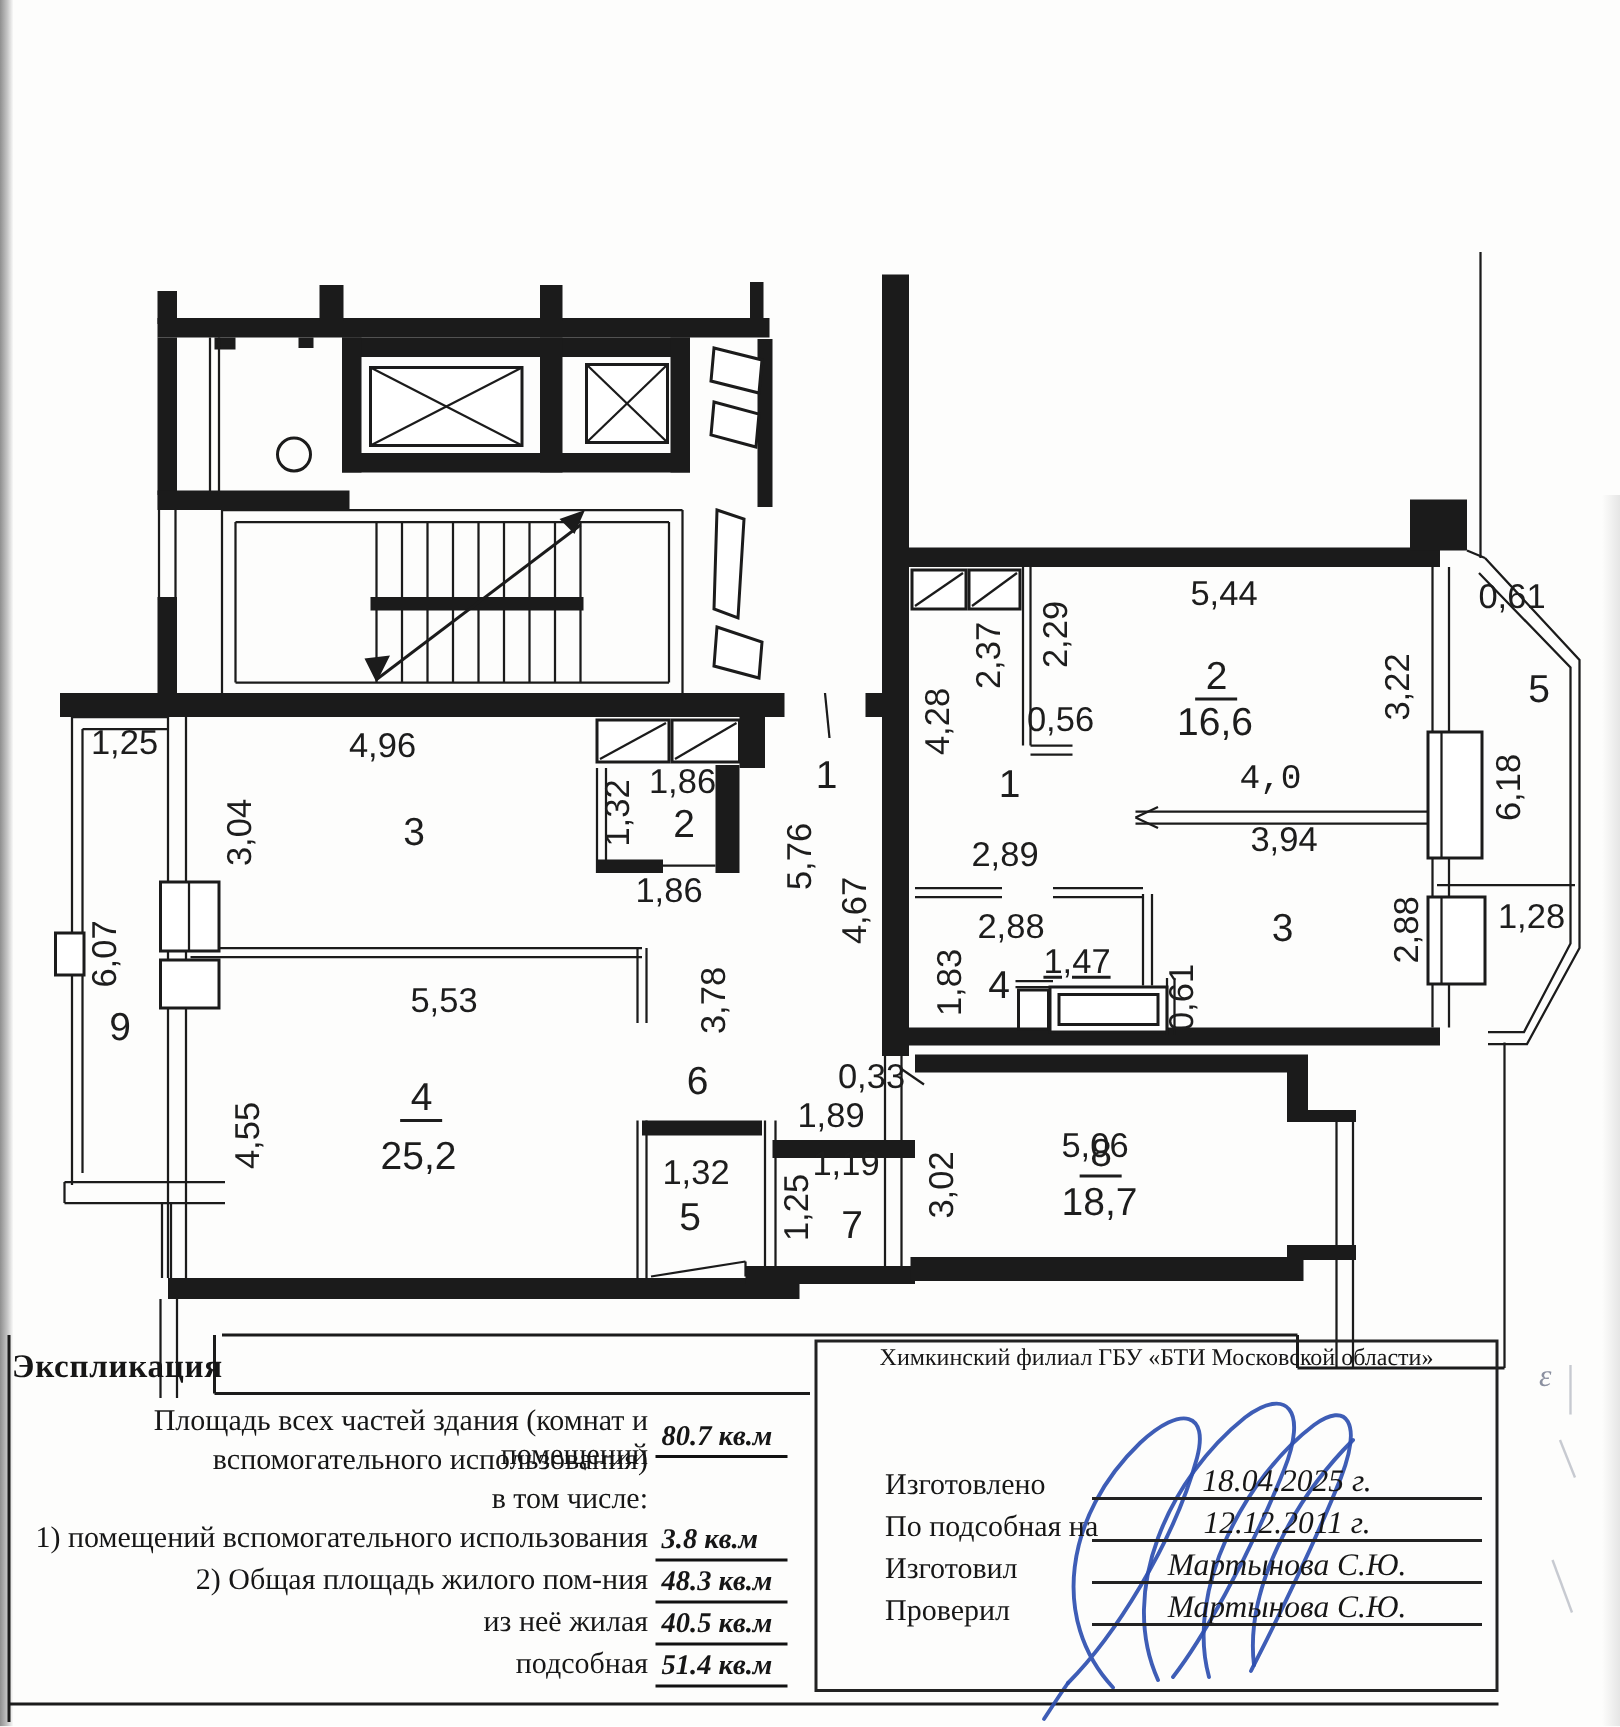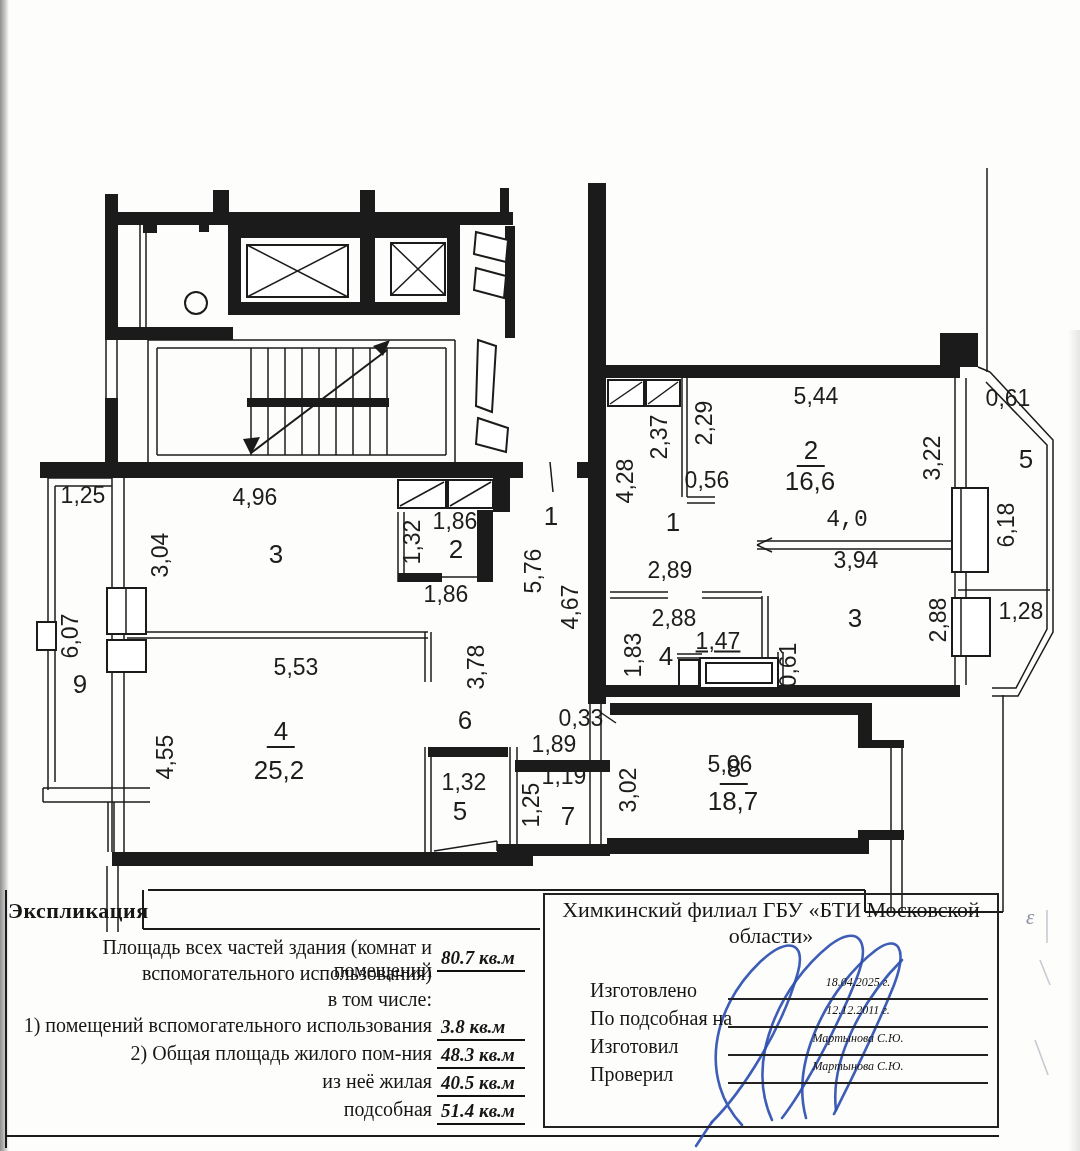--- a/index.html
+++ b/index.html
@@ -29,24 +29,24 @@
 
   
   .exp-title{position:absolute;left:8px;top:898px;font-size:22px;font-weight:bold;letter-spacing:.5px;}
   .exp-line{position:absolute;left:0;width:432px;text-align:right;font-size:20px;}
   .exp-val{position:absolute;left:437px;width:84px;font-size:19px;font-weight:bold;font-style:italic;
            border-bottom:2.5px solid #111;padding:0 0 1px 4px;white-space:nowrap;}
 
   
   .stamp-frame{position:absolute;left:543px;top:893px;width:456px;height:235px;
                border:2px solid #222;box-sizing:border-box;}
-  .org-line{position:absolute;left:543px;top:897px;width:456px;text-align:center;font-size:22px;}
+  .org-line{position:absolute;left:543px;top:897px;width:456px;text-align:center;font-size:16px;}
   .st-label{position:absolute;left:590px;font-size:20px;white-space:nowrap;}
   .st-line{position:absolute;left:728px;width:260px;border-bottom:2px solid #222;height:0;}
-  .st-value{position:absolute;left:748px;width:220px;text-align:center;font-size:12px;
+  .st-value{position:absolute;left:748px;width:220px;text-align:center;font-size:21px;
             font-style:italic;white-space:nowrap;}
   .hw{position:absolute;font-style:italic;color:#8b90a0;font-size:21px;}
 </style>
 </head>
 <body>
 
 <div class="page">
   <div class="scan-edge"></div>
   <div class="scan-edge-r"></div>
 

